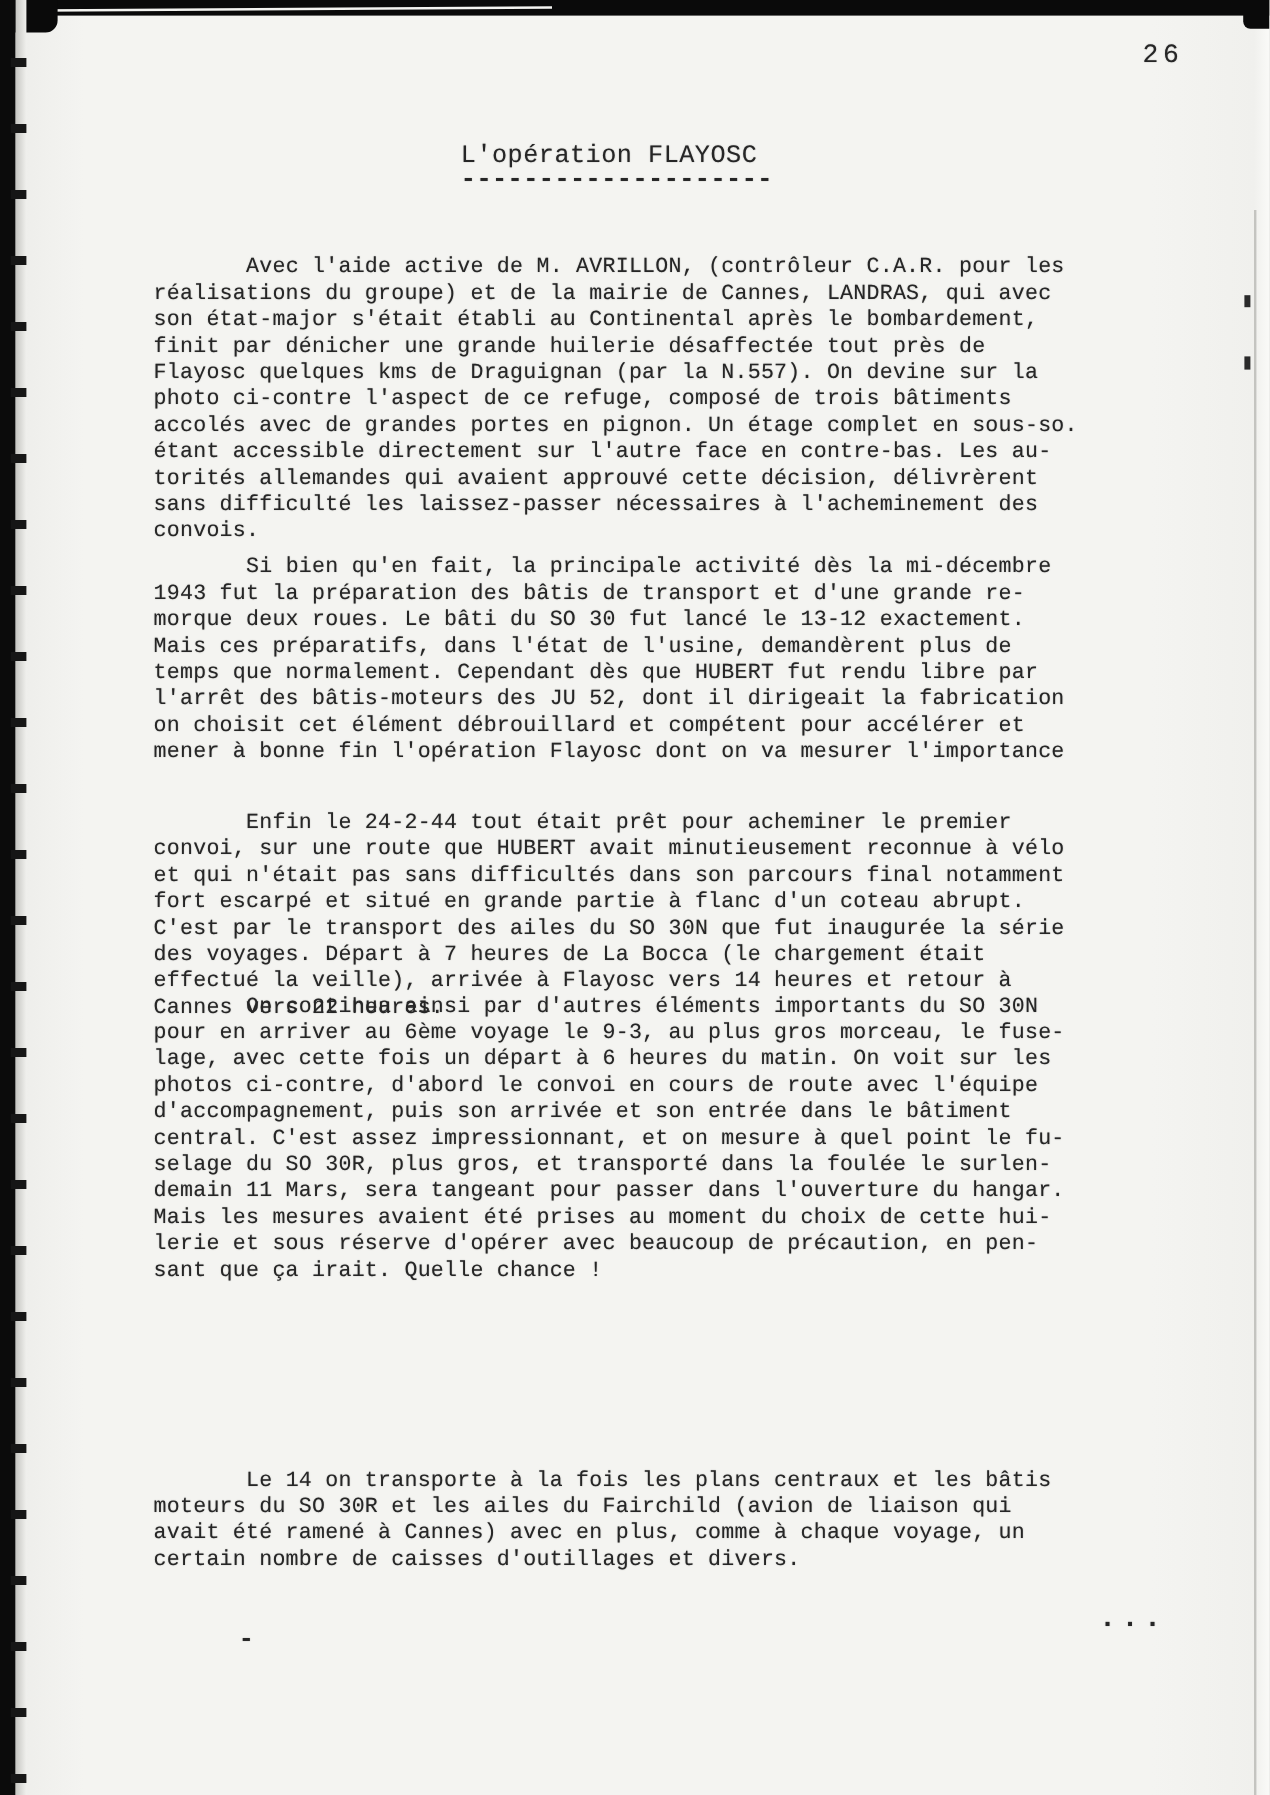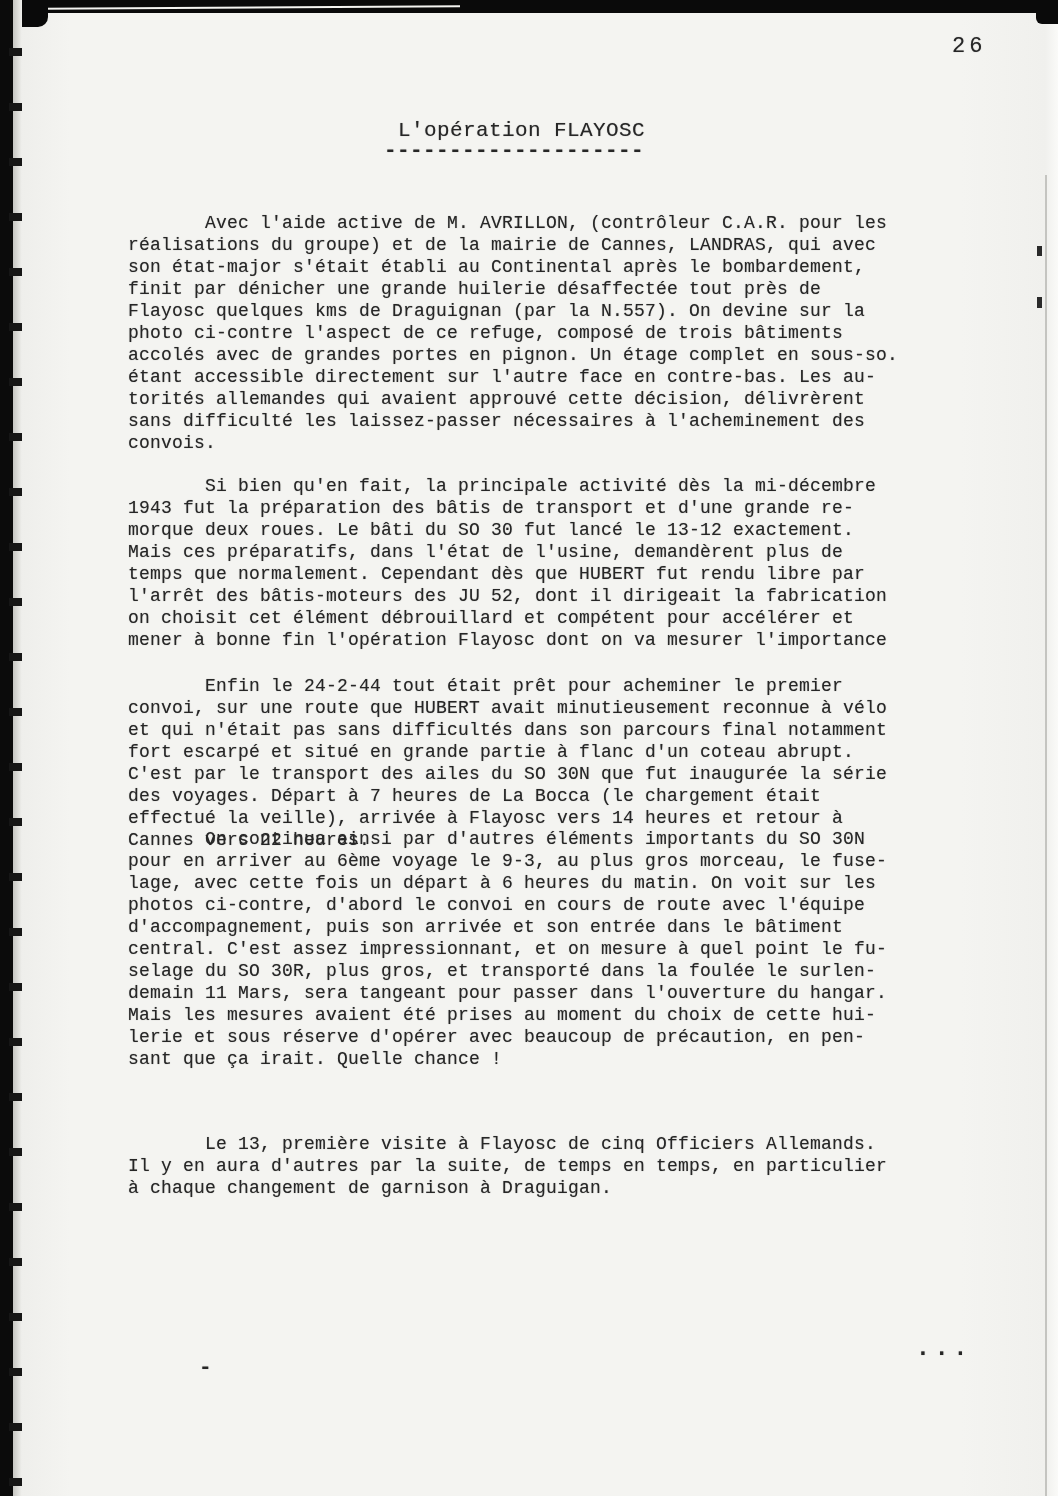--- a/index.html
+++ b/index.html
@@ -21,29 +21,29 @@
     position:absolute; top:48px; left:9px; width:13px; height:1440px;
     background:repeating-linear-gradient(to bottom, #161616 0 8px, transparent 8px 55px);
   }
   .right-line { position:absolute; top:175px; left:1045px; width:2px; height:1321px; background:#c4c4c0; }
   .mark { position:absolute; background:#2a2a2a; }
   .mark-a { top:246px; left:1037px; width:5px; height:10px; }
   .mark-b { top:297px; left:1037px; width:5px; height:11px; }
   
   .ink { color:#262626; text-shadow:0 0 1px rgba(45,45,45,0.45); }
   .page-number { position:absolute; top:34px; left:952px; font-size:22px; letter-spacing:4px; }
-  .doc-title { position:absolute; top:119px; left:398px; font-size:21px; letter-spacing:0.4px; white-space:pre; }
+  .doc-title { position:absolute; top:119px; left:384px; font-size:21px; letter-spacing:0.4px; white-space:pre; }
   .title-underline { position:absolute; top:139px; left:384px; font-size:21px; letter-spacing:0.4px; white-space:pre; font-weight:bold; }
   .para {
     position:absolute; left:128px; width:908px;
     font-size:18px; line-height:22px; letter-spacing:0.2px;
     white-space:pre-wrap;
   }
   .p1 { top:212px; }
-  .p2 { top:475px; }
+  .p2 { top:462px; }
   .p3 { top:675px; }
   .p4 { top:828px; }
   .p5 { top:1133px; }
   .p6 { top:1223px; }
   .ellipsis { position:absolute; top:1336px; left:916px; font-size:23px; letter-spacing:5px; font-weight:bold; }
   .bottom-dash { position:absolute; top:1356px; left:199px; font-size:21px; font-weight:bold; }
 </style>
 </head>
 <body>
 
@@ -96,20 +96,21 @@
 pour en arriver au 6ème voyage le 9-3, au plus gros morceau, le fuse-
 lage, avec cette fois un départ à 6 heures du matin. On voit sur les
 photos ci-contre, d'abord le convoi en cours de route avec l'équipe
 d'accompagnement, puis son arrivée et son entrée dans le bâtiment
 central. C'est assez impressionnant, et on mesure à quel point le fu-
 selage du SO 30R, plus gros, et transporté dans la foulée le surlen-
 demain 11 Mars, sera tangeant pour passer dans l'ouverture du hangar.
 Mais les mesures avaient été prises au moment du choix de cette hui-
 lerie et sous réserve d'opérer avec beaucoup de précaution, en pen-
 sant que ça irait. Quelle chance !</div>
-  <div class="para p5 ink">       Le 13, première visite à Flayosc de cinq Officiers Allemands.
-Il y en aura d'autres par la suite, de temps en temps, en particulier
-à chaque changement de garnison à Draguigan.</div>
+  <div class="para p6 ink">       Le 14 on transporte à la fois les plans centraux et les bâtis
+moteurs du SO 30R et les ailes du Fairchild (avion de liaison qui
+avait été ramené à Cannes) avec en plus, comme à chaque voyage, un
+certain nombre de caisses d'outillages et divers.</div>
 
   <div class="ellipsis ink">...</div>
   <div class="bottom-dash ink">-</div>
 
 </div>
 
 </body></html>

